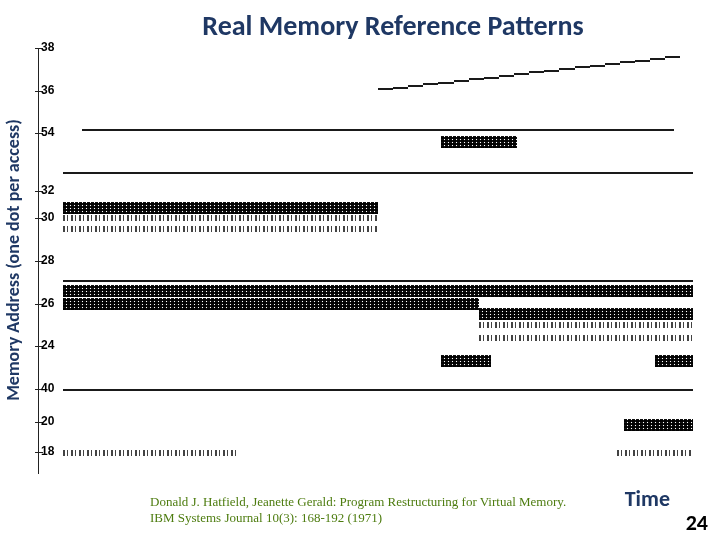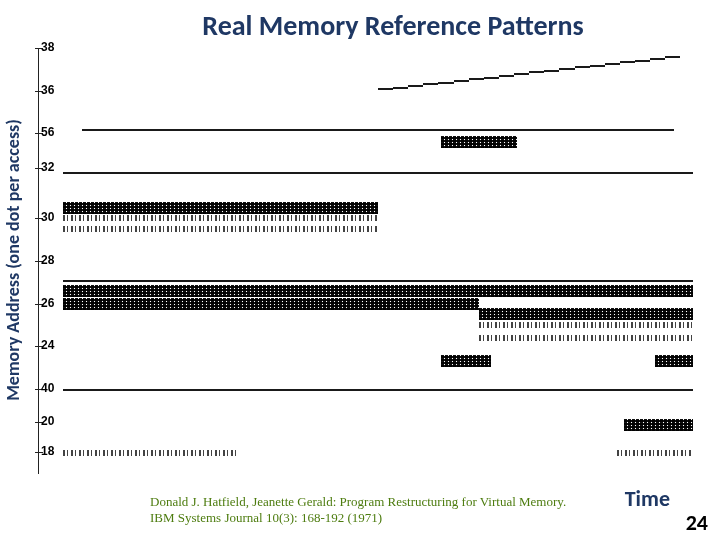--- a/index.html
+++ b/index.html
@@ -142,27 +142,27 @@
       <div class="tick-label">26</div>
     </div>
     <div class="tick-row" style="top: 213px;">
       <div class="tick-mark"></div>
       <div class="tick-label">28</div>
     </div>
     <div class="tick-row" style="top: 170.4px;">
       <div class="tick-mark"></div>
       <div class="tick-label">30</div>
     </div>
-    <div class="tick-row" style="top: 120px;">
+    <div class="tick-row" style="top: 143px;">
       <div class="tick-mark"></div>
       <div class="tick-label">32</div>
     </div>
     <div class="tick-row" style="top: 85.2px;">
       <div class="tick-mark"></div>
-      <div class="tick-label">56</div>
+      <div class="tick-label">54</div>
     </div>
     <div class="tick-row" style="top: 42.6px;">
       <div class="tick-mark"></div>
       <div class="tick-label">36</div>
     </div>
     <div class="tick-row" style="top: 0px; text-align: right;">
       <div class="tick-mark"></div>
       <div class="tick-label">38</div>
     </div>
     <div class="data-band" style="left: 42.9px; width: 592.2px; top: 80.94px;"></div>

